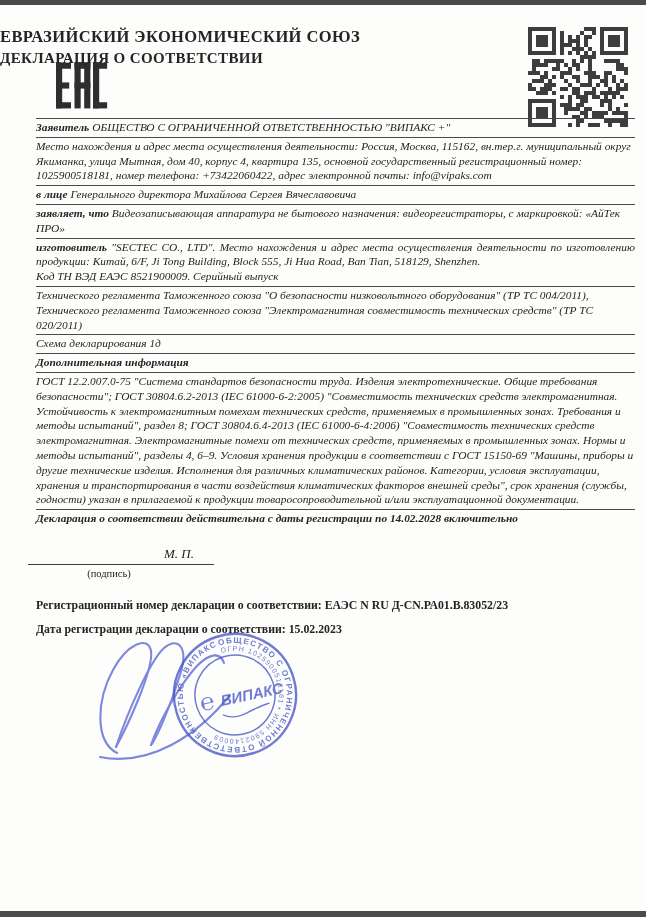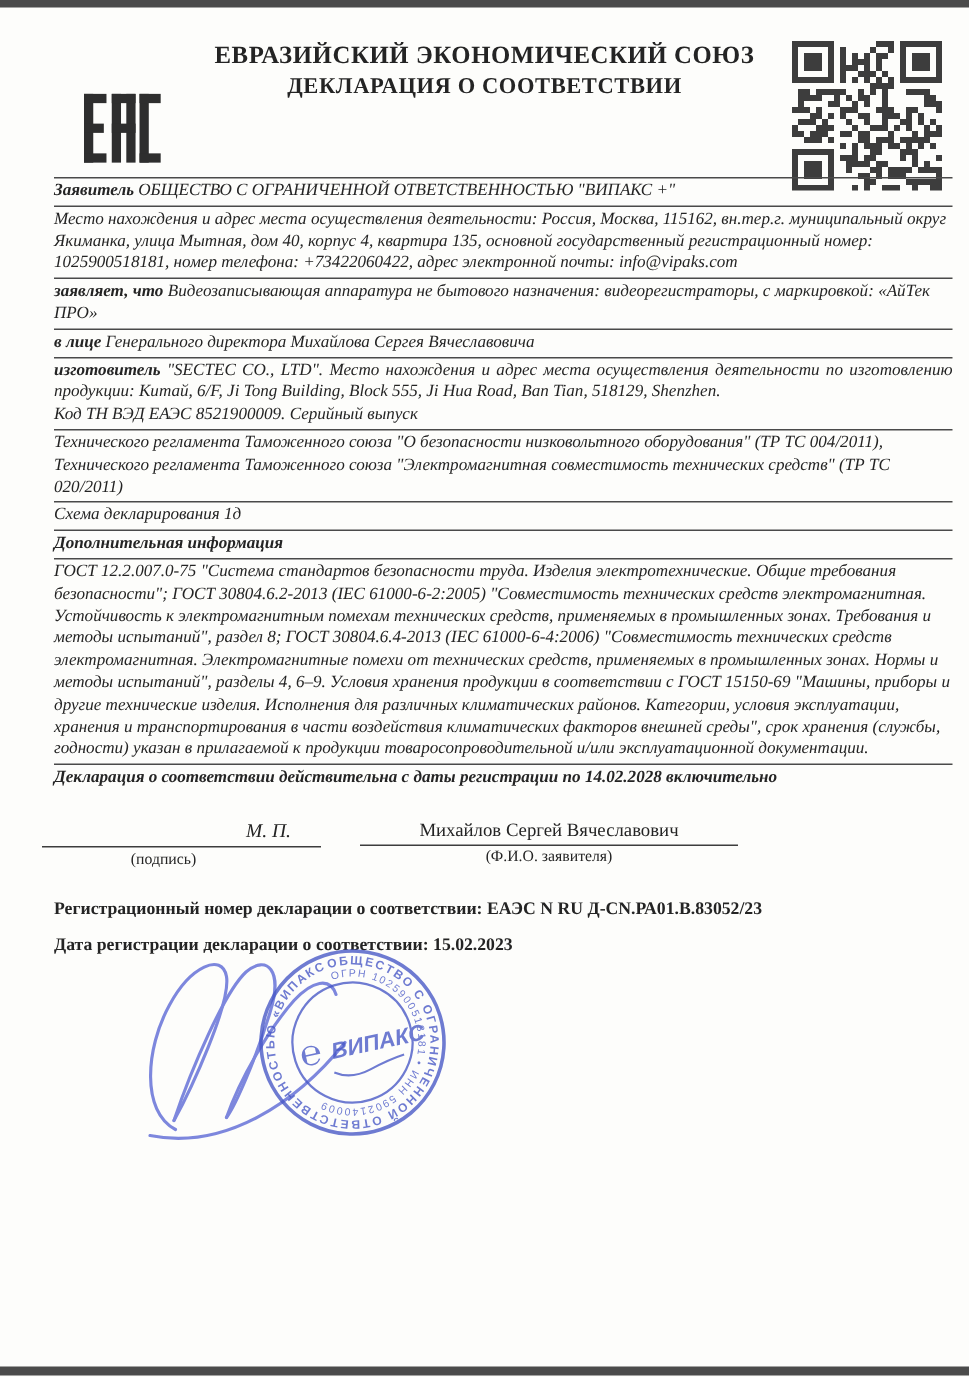--- a/index.html
+++ b/index.html
@@ -5,21 +5,21 @@
   html,body{margin:0;padding:0;background:#e8e8e8;}
   .page{
     position:relative;width:646px;height:918px;margin:0 auto;
     background:#fdfdfb;overflow:hidden;
     font-family:"Liberation Serif",serif;color:#242424;
   }
   .scan-edge{position:absolute;left:0;right:0;background:#4b4b4b;}
   .edge-top{top:0;height:5px;}
   .edge-bottom{bottom:1px;height:6px;}
 
-  .titles{position:absolute;left:0;right:0;top:27px;text-align:center;}
+  .titles{position:absolute;left:0;right:0;top:27px;text-align:left;}
   .title-1{font-size:16.5px;font-weight:bold;letter-spacing:.4px;}
   .title-2{font-size:15px;font-weight:bold;letter-spacing:.4px;margin-top:3px;}
 
   .eac{position:absolute;left:56px;top:62px;}
   .qr{position:absolute;left:528px;top:27px;width:100px;height:100px;}
 
   .content{position:absolute;left:36px;top:118px;width:599px;font-size:11.4px;line-height:14.8px;}
   .blk{padding:1px 0 2px 0;border-bottom:1px solid #4a4a4a;font-style:italic;}
   .blk.no-rule{border-bottom:none;}
   .blk.rule-top{border-top:1px solid #4a4a4a;}
@@ -300,25 +300,25 @@
 
     <div class="blk rule-top">
       <p><span class="lbl">Заявитель</span> <span>ОБЩЕСТВО С ОГРАНИЧЕННОЙ ОТВЕТСТВЕННОСТЬЮ "ВИПАКС +"</span></p>
     </div>
 
     <div class="blk">
       <p>Место нахождения и адрес места осуществления деятельности: Россия, Москва, 115162, вн.тер.г. муниципальный округ Якиманка, улица Мытная, дом 40, корпус 4, квартира 135, основной государственный регистрационный номер: 1025900518181, номер телефона: +73422060422, адрес электронной почты: info@vipaks.com</p>
     </div>
 
     <div class="blk">
+      <p><span class="lbl">в лице</span> <span>Генерального директора Михайлова Сергея Вячеславовича</span></p>
+    </div>
+
+    <div class="blk">
       <p><span class="lbl">заявляет, что</span> <span>Видеозаписывающая аппаратура не бытового назначения: видеорегистраторы, с маркировкой: «АйТек ПРО»</span></p>
-    </div>
-
-    <div class="blk">
-      <p><span class="lbl">в лице</span> <span>Генерального директора Михайлова Сергея Вячеславовича</span></p>
     </div>
 
     <div class="blk">
       <p class="just"><span class="lbl">изготовитель</span> <span>"SECTEC CO., LTD". Место нахождения и адрес места осуществления деятельности по изготовлению продукции: Китай, 6/F, Ji Tong Building, Block 555, Ji Hua Road, Ban Tian, 518129, Shenzhen.</span></p>
       <p>Код ТН ВЭД ЕАЭС 8521900009. Серийный выпуск</p>
     </div>
 
     <div class="blk">
       <p>Технического регламента Таможенного союза "О безопасности низковольтного оборудования" (ТР ТС 004/2011), Технического регламента Таможенного союза "Электромагнитная совместимость технических средств" (ТР ТС 020/2011)</p>
     </div>
@@ -336,25 +336,20 @@
     </div>
 
     <div class="blk no-rule">
       <p class="hd">Декларация о соответствии действительна с даты регистрации по 14.02.2028 включительно</p>
     </div>
 
     <div class="sig-area">
       <div class="sign-line"></div>
       <div class="sign-caption">(подпись)</div>
       <div class="mp">М. П.</div>
-      <div class="fio-wrap">
-        <div class="fio-name">Михайлов Сергей Вячеславович</div>
-        <div class="fio-rule"></div>
-        <div class="fio-caption">(Ф.И.О. заявителя)</div>
-      </div>
     </div>
 
     <div class="reg">
       <p><span>Регистрационный номер декларации о соответствии:</span> <span>ЕАЭС N RU Д-CN.РА01.В.83052/23</span></p>
       <p><span>Дата регистрации декларации о соответствии:</span> <span>15.02.2023</span></p>
     </div>
   </div>
 
   <svg class="ink-overlay" width="646" height="160" viewBox="0 0 646 160" overflow="visible">
     <defs>

